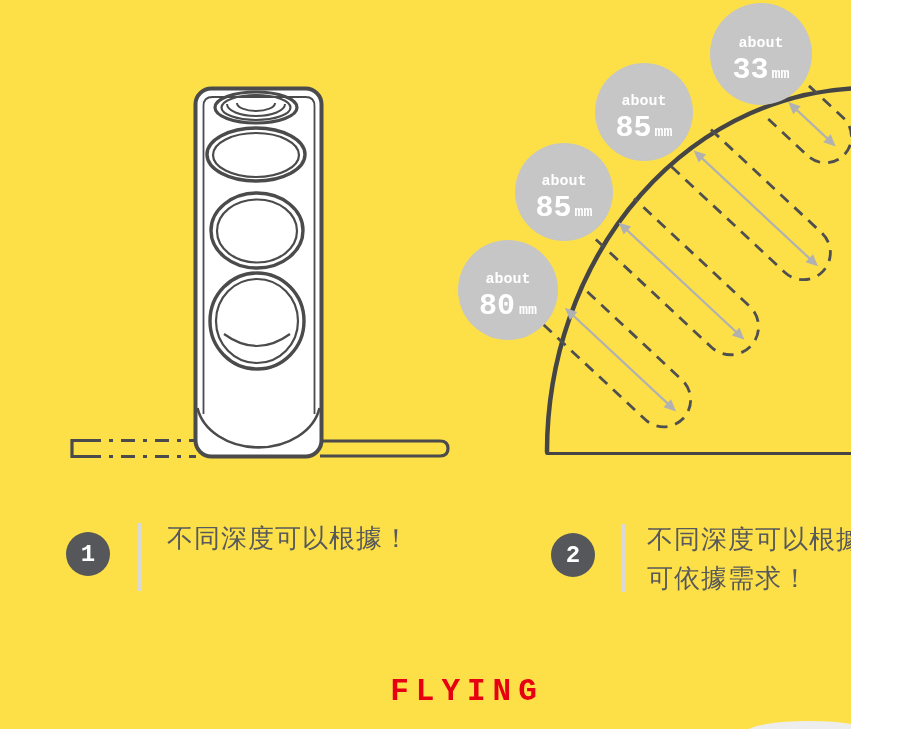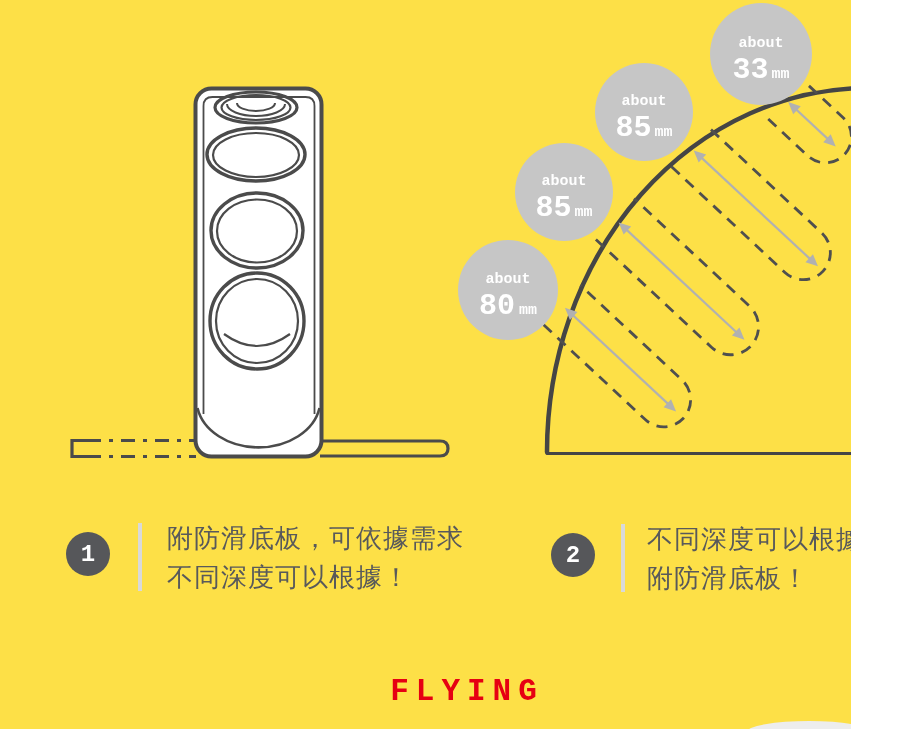--- a/index.html
+++ b/index.html
@@ -147,30 +147,29 @@
         </text>
       </g>
     </g>
   </svg>
 
   <div class="step-badge" style="left:66px;top:532px;">
     <span>1</span>
   </div>
   <div class="step-divider" style="left:138px;top:523px;"></div>
   <div class="step-text" style="left:167px;top:521px;">
-    <div>附防滑底板，可依據需求</div>
     <div>不同深度可以根據！</div>
   </div>
 
   <div class="step-badge" style="left:551px;top:533px;">
     <span>2</span>
   </div>
   <div class="step-divider" style="left:621px;top:524px;"></div>
   <div class="step-text" style="left:647px;top:522px;">
     <div>不同深度可以根據</div>
-    <div>附防滑底板！</div>
+    <div>可依據需求！</div>
   </div>
 
   <div class="brand-logo">FLYING</div>
 
   <div class="corner-bubble"></div>
 
 </div>
 
 </body></html>

